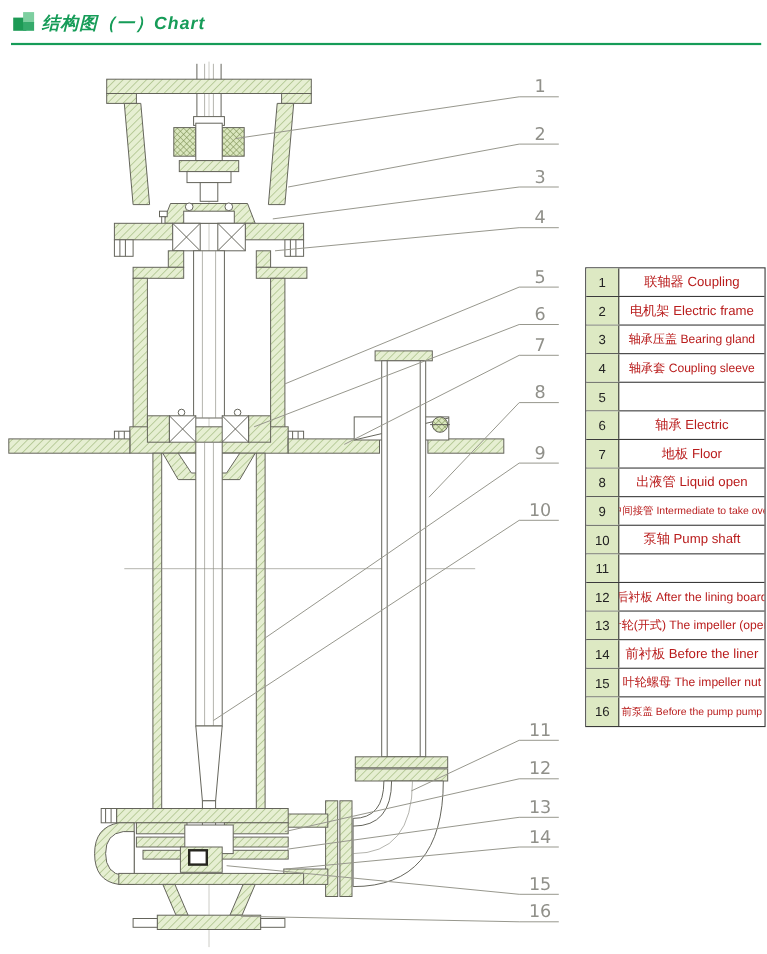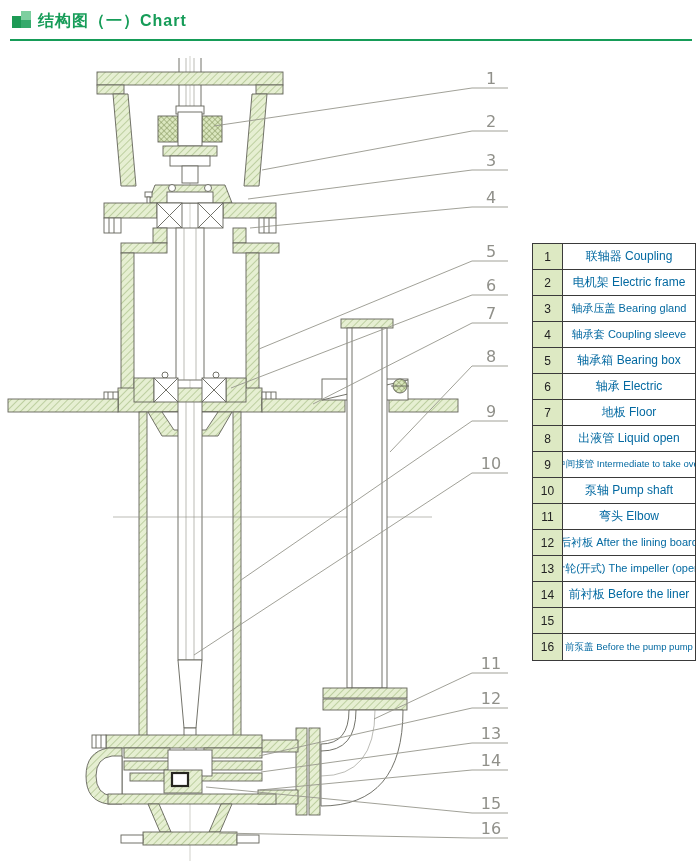--- a/index.html
+++ b/index.html
@@ -1,19 +1,19 @@
 <!DOCTYPE html>
 <html><head>
 <meta charset="utf-8">
 <style>
   html,body{margin:0;padding:0;}
   body{width:697px;height:867px;position:relative;background:#fff;overflow:hidden;
        font-family:"Liberation Sans","DejaVu Sans",sans-serif;}
   
-  .hdr{position:absolute;left:12px;top:8px;height:26px;display:flex;align-items:center;}
+  .hdr{position:absolute;left:12px;top:8px;height:26px;display:flex;align-items:center;font-style:italic;}
   .hdr .ico{position:relative;width:20px;height:20px;margin-right:6px;}
   .hdr .ico .sq1{position:absolute;left:0;top:5px;width:12px;height:12px;background:#1d9a55;}
   .hdr .ico .sq2{position:absolute;left:9px;top:0;width:10px;height:10px;background:#7ecfa0;}
   .hdr .ico .sq3{position:absolute;left:9px;top:9px;width:10px;height:8px;background:#35aa6b;}
   .hdr .title{color:#169c58;font-size:16px;font-weight:bold;letter-spacing:1px;}
   .rule{position:absolute;left:10px;top:39px;width:682px;height:2px;background:#169c58;}
   
   svg.draw{position:absolute;left:0;top:0;}
   .h{fill:url(#hat);stroke:#63635a;stroke-width:.9;}
   .k{fill:url(#knu);stroke:#63635a;stroke-width:.9;}
@@ -21,21 +21,21 @@
   .ln{stroke:#63635a;stroke-width:.9;fill:none;}
   .tn{stroke:#8d8d84;stroke-width:.6;fill:none;}
   .leader{stroke:#96968c;stroke-width:.9;fill:none;}
   text.num{fill:#90908a;font-family:"DejaVu Sans",sans-serif;font-size:16px;}
   
   .parts{position:absolute;left:532px;top:243px;width:162px;border:1px solid #3a3a3a;background:#fff;}
   .prow{display:flex;height:26px;border-bottom:1px solid #3a3a3a;box-sizing:border-box;}
   .prow:last-child{border-bottom:none;}
   .pnum{width:29px;flex:0 0 29px;background:#dde9c3;border-right:1px solid #3a3a3a;
         display:flex;align-items:center;justify-content:center;font-size:12px;color:#222;}
-  .plab{flex:1;display:flex;align-items:center;justify-content:center;font-size:12px;color:#0369a1;
+  .plab{flex:1;display:flex;align-items:center;justify-content:center;font-size:12px;color:#b91c1c;
         white-space:nowrap;overflow:hidden;}
   .plab.s1{font-size:11px;}
   .plab.s2{font-size:9.5px;}
 </style>
 </head>
 <body>
 
 <div class="hdr">
   <span class="ico">
     <span class="sq1"></span>
@@ -273,21 +273,20 @@
   <div class="prow">
       <div class="pnum">3</div>
       <div class="plab s1">轴承压盖 Bearing gland</div>
     </div>
   <div class="prow">
       <div class="pnum">4</div>
       <div class="plab s1">轴承套 Coupling sleeve</div>
     </div>
   <div class="prow">
       <div class="pnum">5</div>
-      <div class="plab">轴承箱 Bearing box</div>
     </div>
   <div class="prow">
       <div class="pnum">6</div>
       <div class="plab">轴承 Electric</div>
     </div>
   <div class="prow">
       <div class="pnum">7</div>
       <div class="plab">地板  Floor</div>
     </div>
   <div class="prow">
@@ -297,34 +296,34 @@
   <div class="prow">
       <div class="pnum">9</div>
       <div class="plab s2">中间接管 Intermediate to take over</div>
     </div>
   <div class="prow">
       <div class="pnum">10</div>
       <div class="plab">泵轴 Pump shaft</div>
     </div>
   <div class="prow">
       <div class="pnum">11</div>
-      <div class="plab">弯头 Elbow</div>
     </div>
   <div class="prow">
       <div class="pnum">12</div>
       <div class="plab s1">后衬板 After the lining board</div>
     </div>
   <div class="prow">
       <div class="pnum">13</div>
       <div class="plab s1">叶轮(开式) The impeller (open)</div>
     </div>
   <div class="prow">
       <div class="pnum">14</div>
       <div class="plab">前衬板 Before the liner</div>
     </div>
   <div class="prow">
       <div class="pnum">15</div>
+      <div class="plab s1">叶轮螺母 The impeller nut</div>
     </div>
   <div class="prow">
       <div class="pnum">16</div>
       <div class="plab s2">前泵盖 Before the pump pump</div>
     </div>
 </div>
 
 </body></html>

